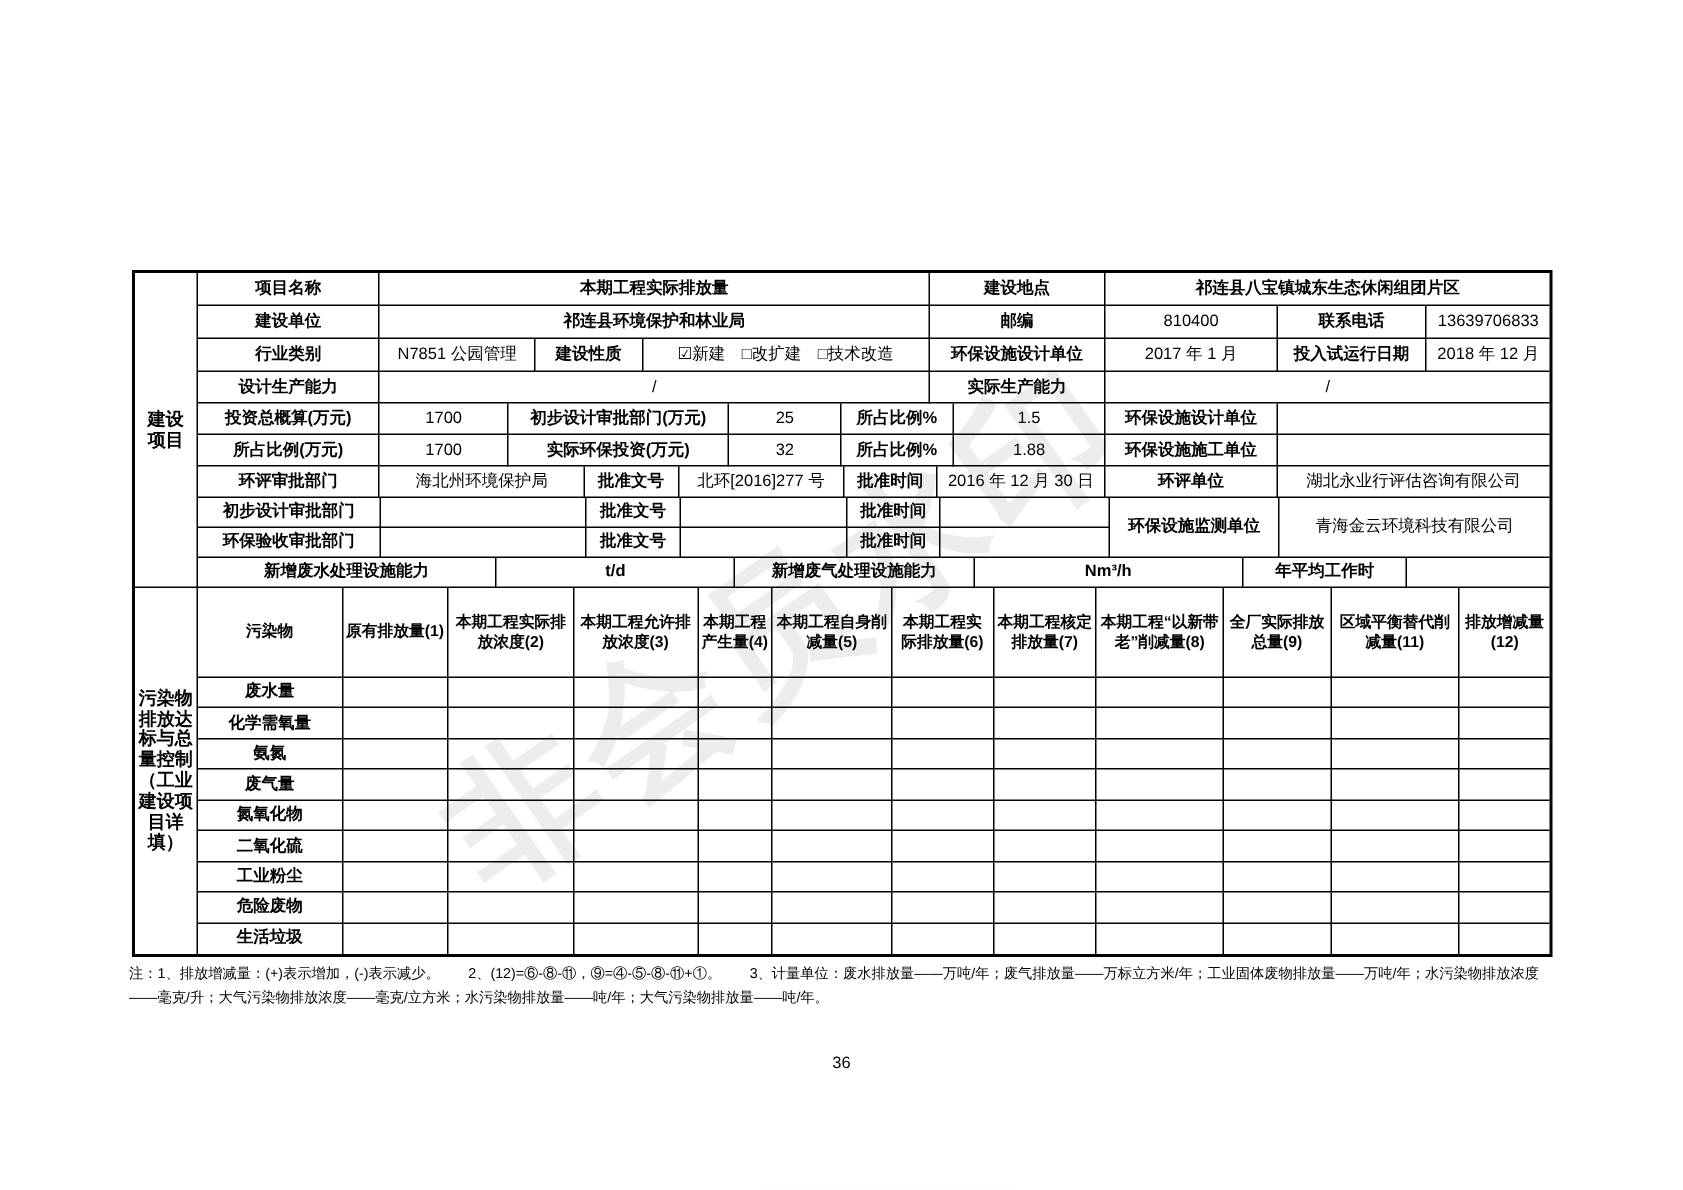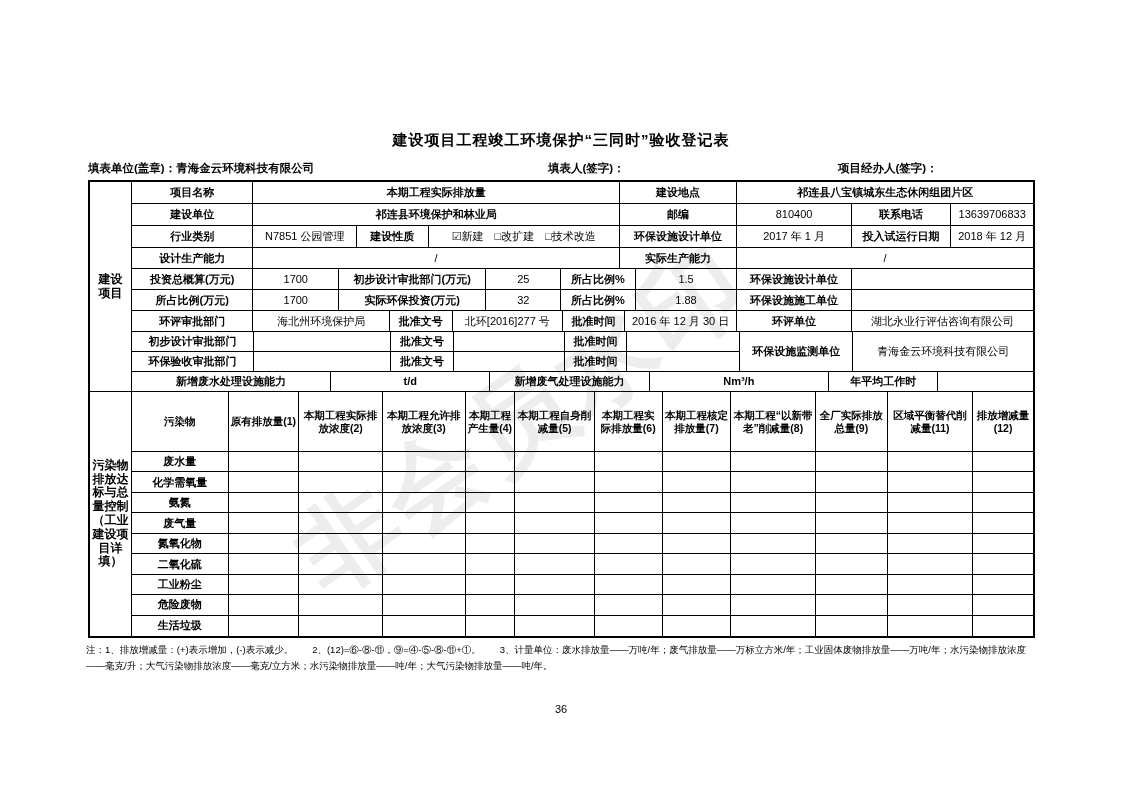--- a/index.html
+++ b/index.html
@@ -47,27 +47,21 @@
                color:rgba(60,60,60,0.09); transform:rotate(-35deg);
                white-space:nowrap; pointer-events:none; z-index:5; }
 </style>
 </head>
 <body>
 
 <div class="page">
 
   <div class="watermark">非会员水印</div>
 
-  <div class="title">建设项目工程竣工环境保护“三同时”验收登记表</div>
-
-  <div class="meta">
-    <span class="m-left"><span>填表单位(盖章)：</span><span>青海金云环境科技有限公司</span></span>
-    <span class="m-mid">填表人(签字)：</span>
-    <span class="m-right">项目经办人(签字)：</span>
-  </div>
+
 
   <div class="tbl">
 
     <div class="colA colA-upper">建设
 项目</div>
     <div class="colA colA-lower">污染物
 排放达
 标与总
 量控制
 （工业

